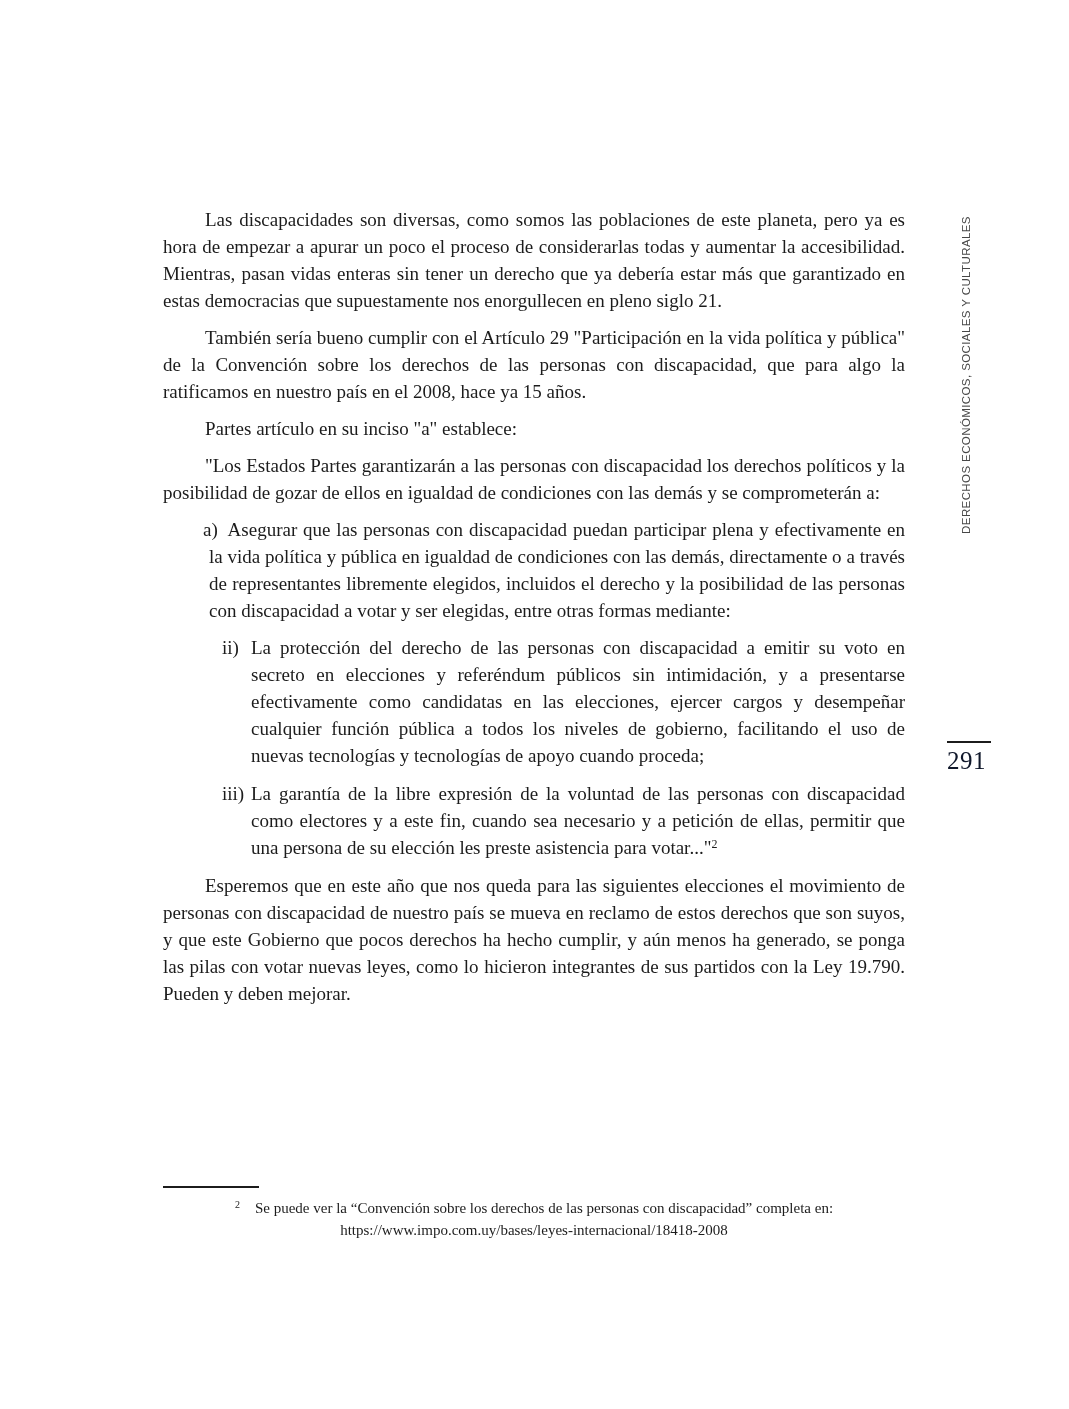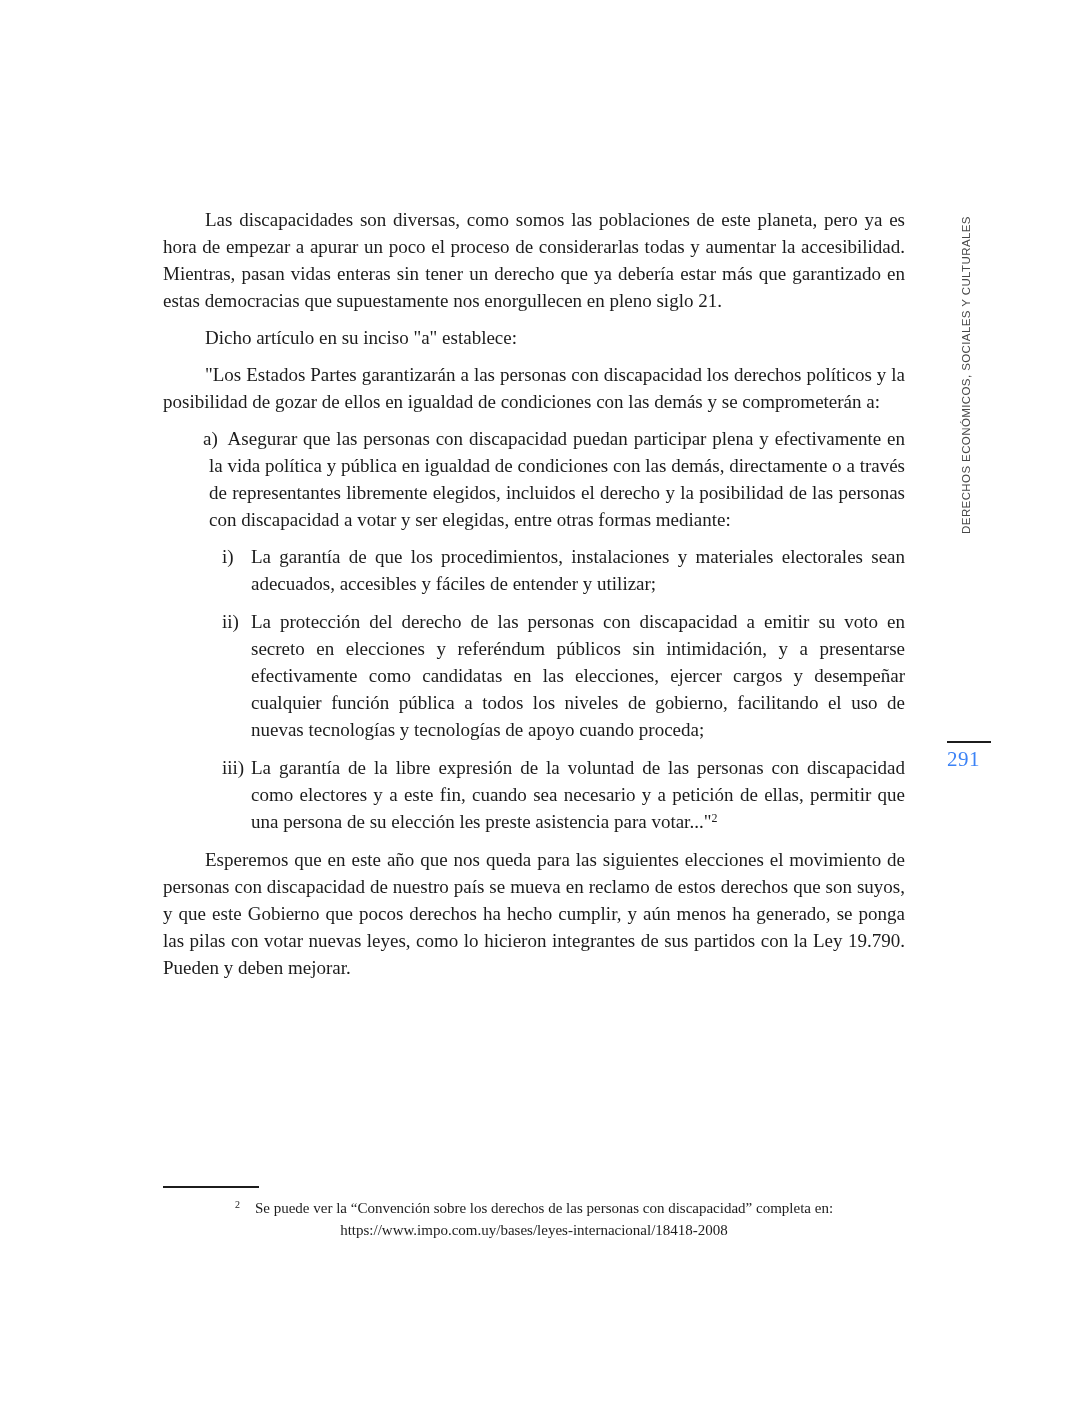--- a/index.html
+++ b/index.html
@@ -101,49 +101,49 @@
     top: 741px;
     width: 44px;
   }
   .pagenum-rule {
     width: 44px;
     height: 0;
     border-top: 2px solid #1c1c1c;
     margin: 0 0 4px 0;
   }
   .pagenum {
-    font-size: 21px;
+    font-size: 25px;
     letter-spacing: 0.5px;
-    color: #3b82f6;
+    color: #0f172a;
   }
 </style>
 </head>
 <body>
 
 <div class="page">
 
   <div class="sidebar-label">DERECHOS ECONÓMICOS, SOCIALES Y CULTURALES</div>
 
   <div class="pagenum-block">
     <div class="pagenum-rule"></div>
     <div class="pagenum">291</div>
   </div>
 
   <div class="body-text">
 
     <p class="para">Las discapacidades son diversas, como somos las poblaciones de este planeta, pero ya es hora de empezar a apurar un poco el proceso de considerarlas todas y aumentar la accesibilidad. Mientras, pasan vidas enteras sin tener un derecho que ya debería estar más que garantizado en estas democracias que supuestamente nos enorgullecen en pleno siglo 21.</p>
 
+    <p class="para">También sería bueno cumplir con el Artículo 29 "Participación en la vida política y pública" de la Convención sobre los derechos de las personas con discapacidad, que para algo la ratificamos en nuestro país en el 2008, hace ya 15 años.</p>
 
-    <p class="para">Dicho artículo en su inciso "a" establece:</p>
+    <p class="para">Partes artículo en su inciso "a" establece:</p>
 
     <p class="para">"Los Estados Partes garantizarán a las personas con discapacidad los derechos políticos y la posibilidad de gozar de ellos en igualdad de condiciones con las demás y se comprometerán a:</p>
 
     <div class="item-a"><span class="marker-a">a)</span> <span>Asegurar que las personas con discapacidad puedan participar plena y efectivamente en la vida política y pública en igualdad de condiciones con las demás, directamente o a través de representantes libremente elegidos, incluidos el derecho y la posibilidad de las personas con discapacidad a votar y ser elegidas, entre otras formas mediante:</span></div>
 
-    <div class="item-roman"><span class="marker-roman">i)</span><span>La garantía de que los procedimientos, instalaciones y materiales electorales sean adecuados, accesibles y fáciles de entender y utilizar;</span></div>
 
     <div class="item-roman"><span class="marker-roman">ii)</span><span>La protección del derecho de las personas con discapacidad a emitir su voto en secreto en elecciones y referéndum públicos sin intimidación, y a presentarse efectivamente como candidatas en las elecciones, ejercer cargos y desempeñar cualquier función pública a todos los niveles de gobierno, facilitando el uso de nuevas tecnologías y tecnologías de apoyo cuando proceda;</span></div>
 
     <div class="item-roman"><span class="marker-roman">iii)</span><span>La garantía de la libre expresión de la voluntad de las personas con discapacidad como electores y a este fin, cuando sea necesario y a petición de ellas, permitir que una persona de su elección les preste asistencia para votar..."</span><sup class="fn-ref">2</sup></div>
 
     <p class="para">Esperemos que en este año que nos queda para las siguientes elecciones el movimiento de personas con discapacidad de nuestro país se mueva en reclamo de estos derechos que son suyos, y que este Gobierno que pocos derechos ha hecho cumplir, y aún menos ha generado, se ponga las pilas con votar nuevas leyes, como lo hicieron integrantes de sus partidos con la Ley 19.790. Pueden y deben mejorar.</p>
 
   </div>
 
   <div class="footnote-block">

